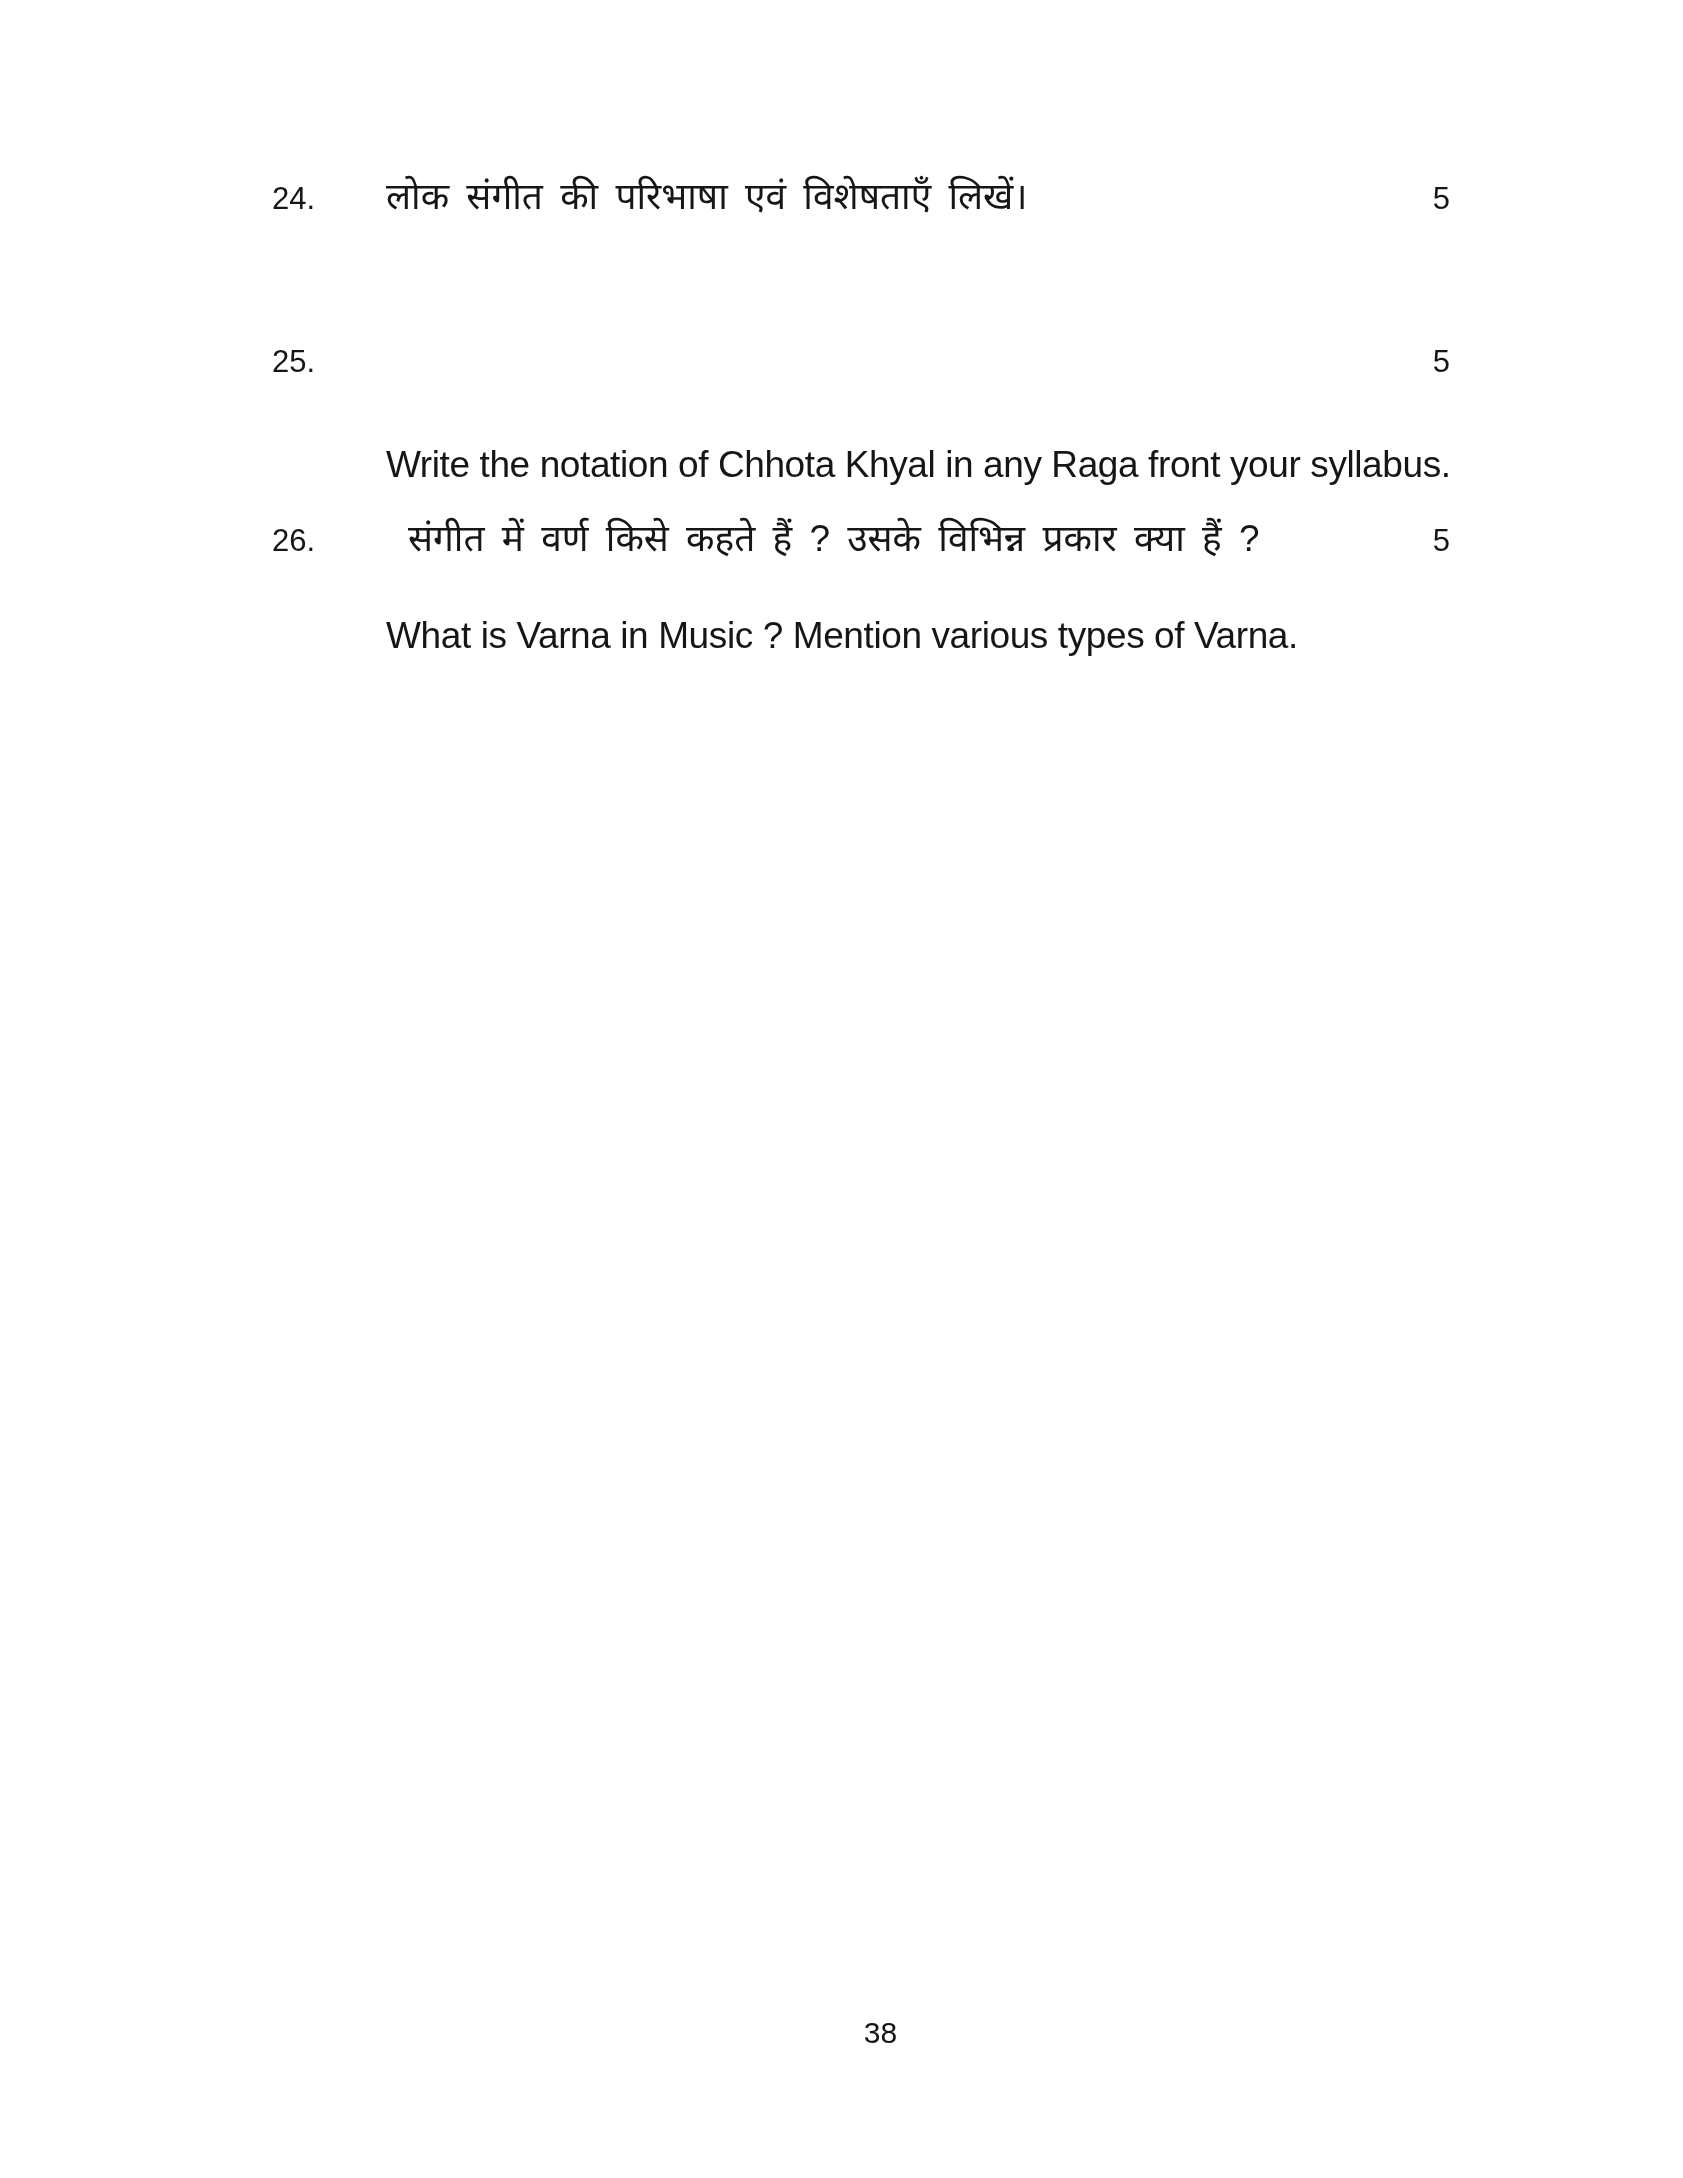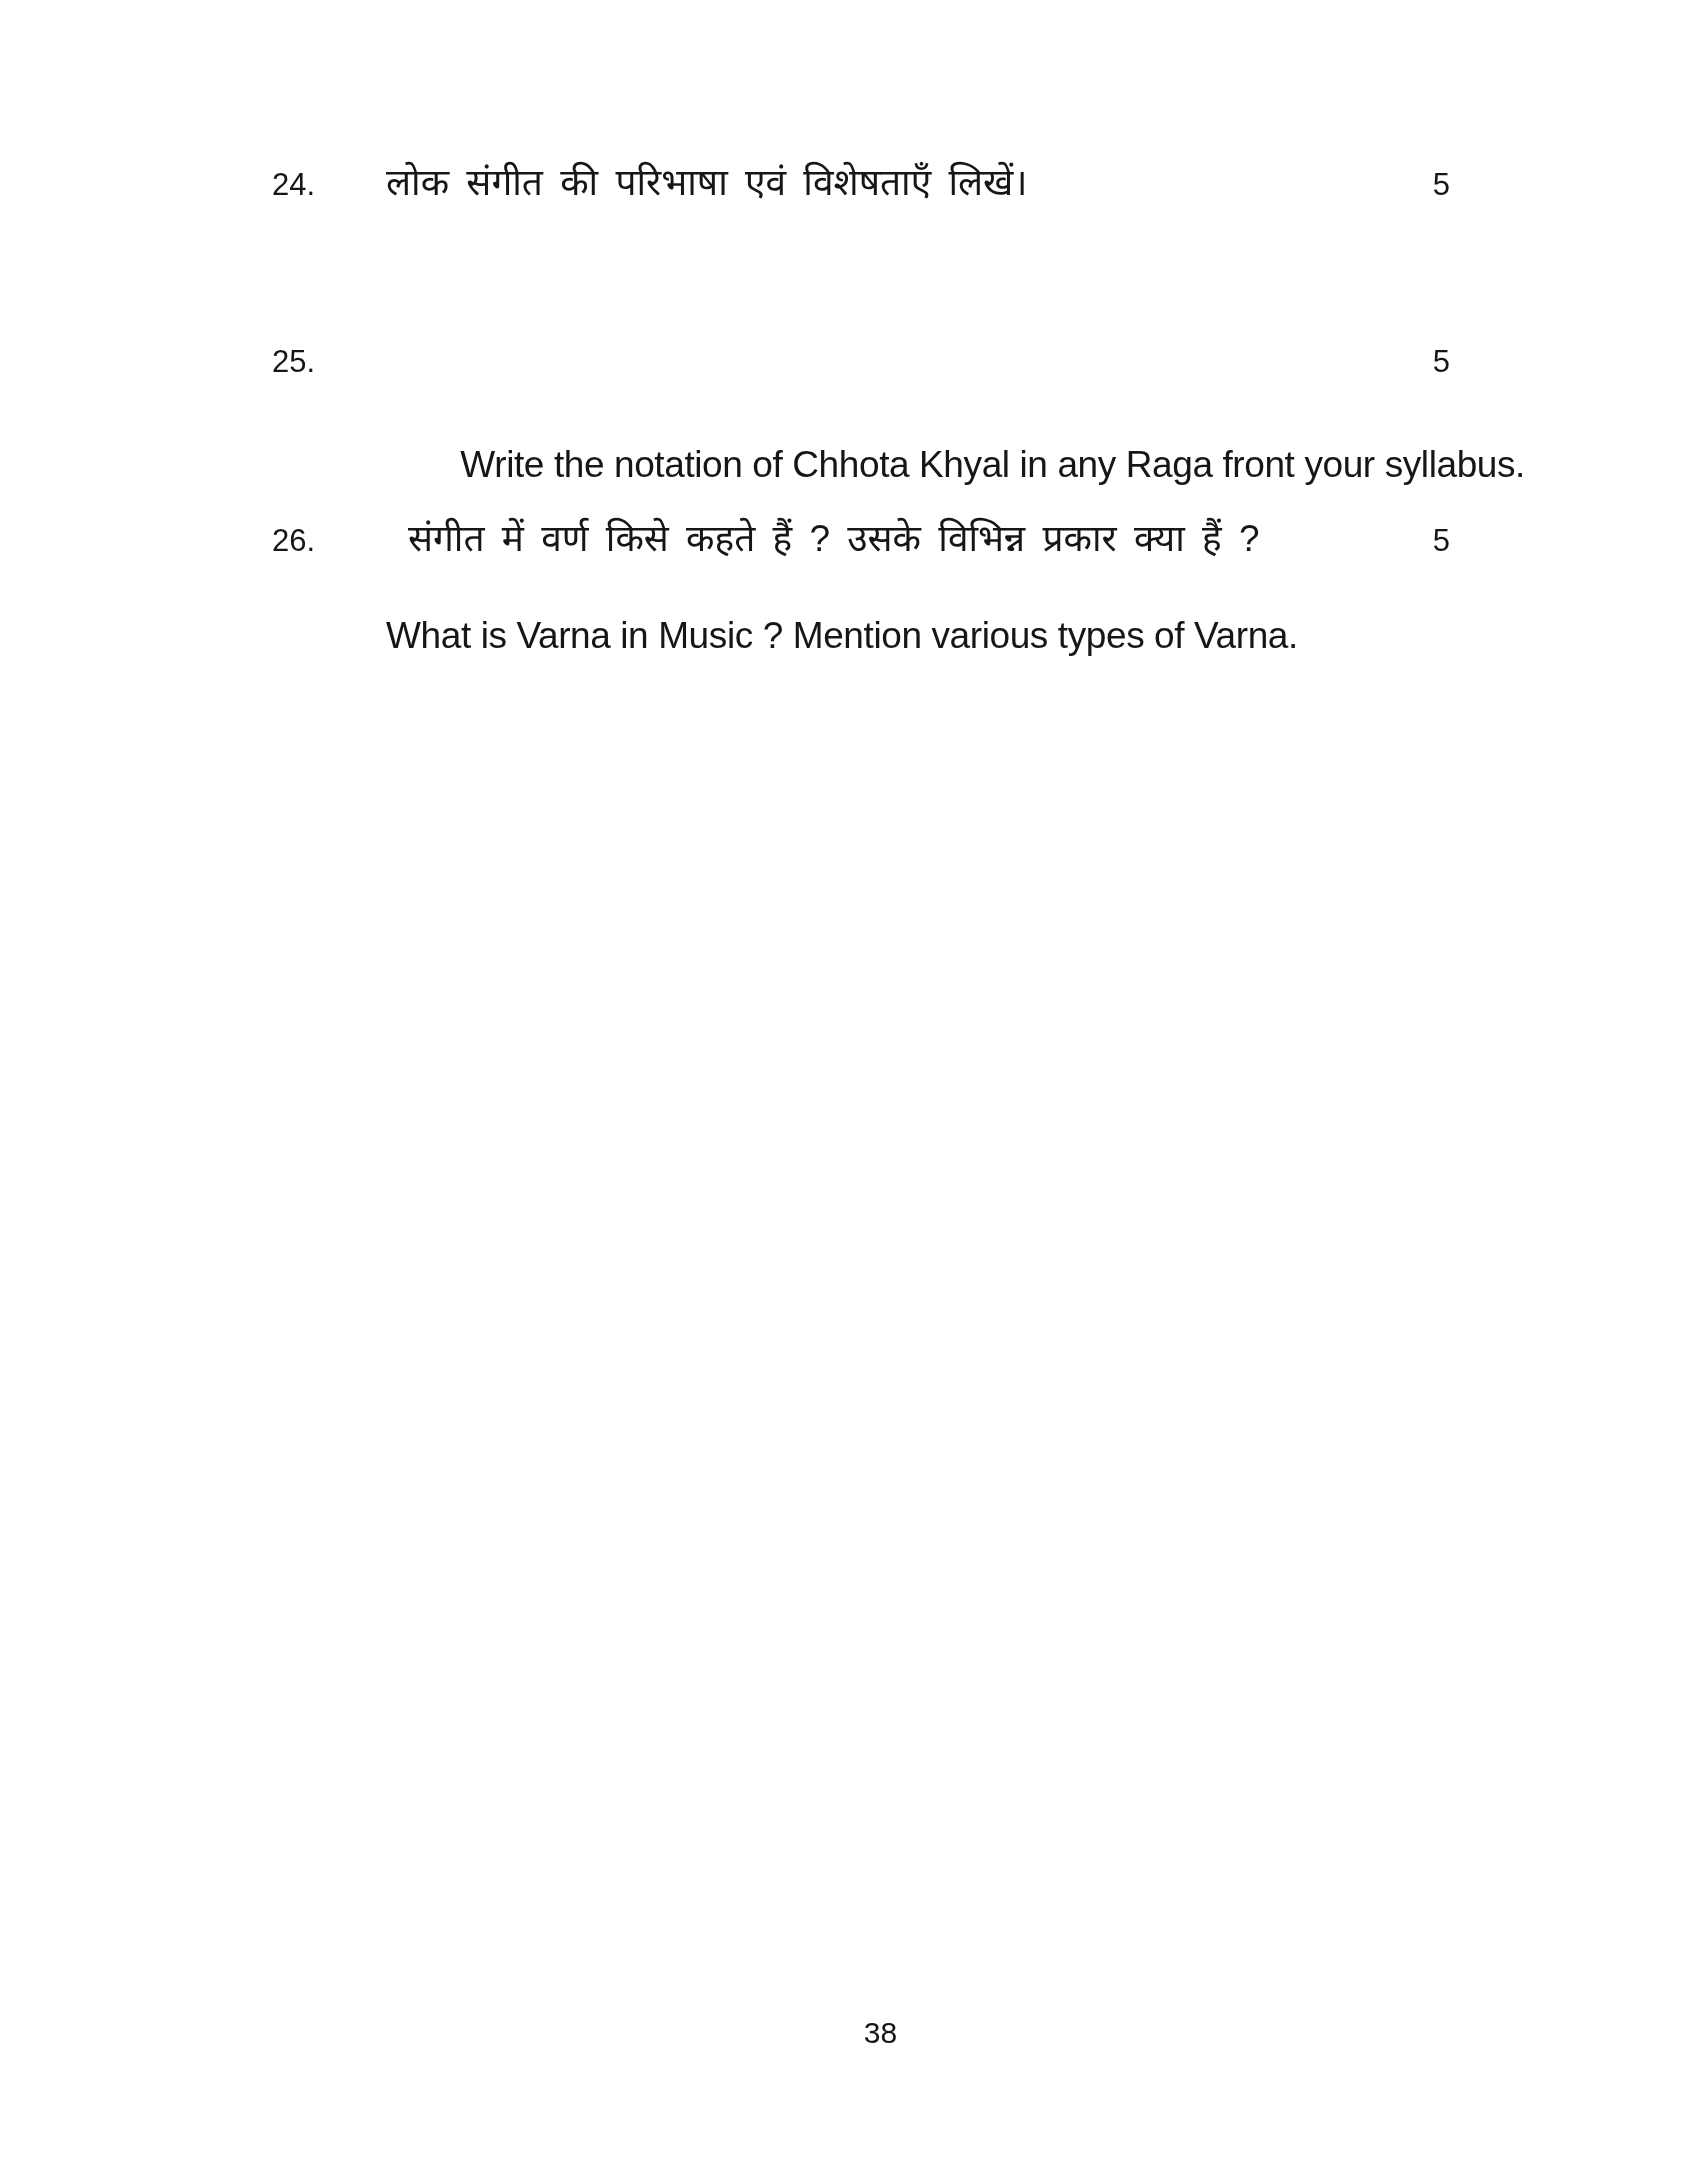--- a/index.html
+++ b/index.html
@@ -57,24 +57,24 @@
   }
   .page-number {
     position: absolute;
     top: 2016px;
     left: 841px;
     width: 79px;
     text-align: center;
     font-size: 30px;
   }
   
-  .r-q24-hi { top: 159px; justify-content: center; }
+  .r-q24-hi { top: 173px; justify-content: center; }
   .r-q24-en { top: 271px; }
   .r-q25-hi { top: 344px; }
-  .r-q25-en { top: 443px; justify-content: flex-end; }
+  .r-q25-en { top: 443px; }
   .r-q26-hi { top: 515px; gap: 22px; }
   .r-q26-en { top: 614px; }
 </style>
 </head>
 <body>
 
 <div class="page">
 
   <div class="row hindi-row r-q24-hi">
     <span class="qnum">24.</span>

